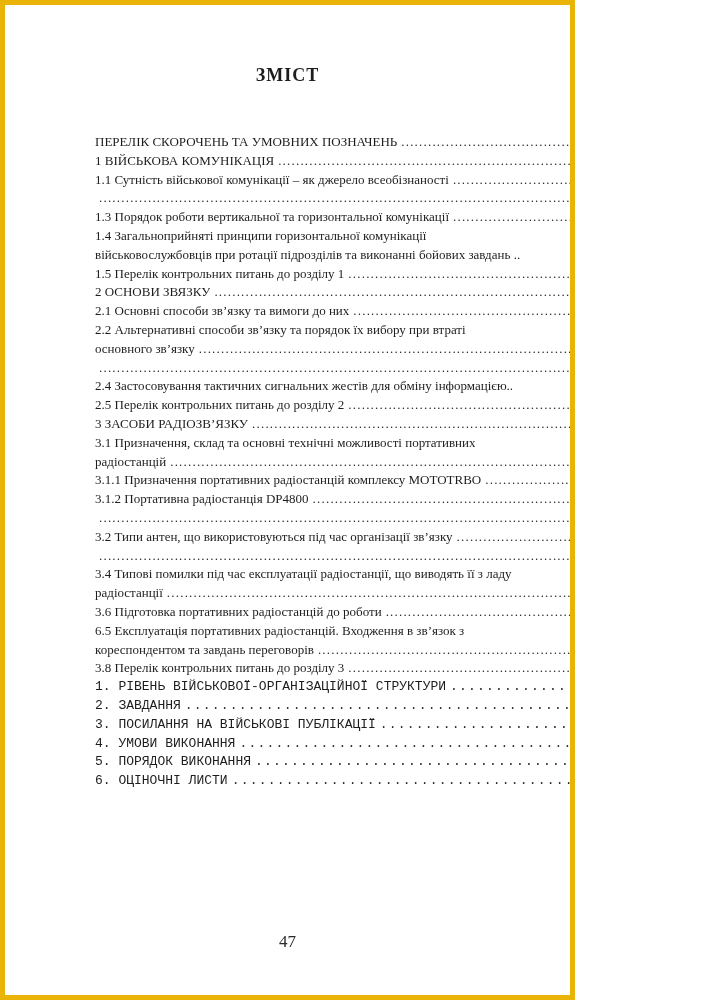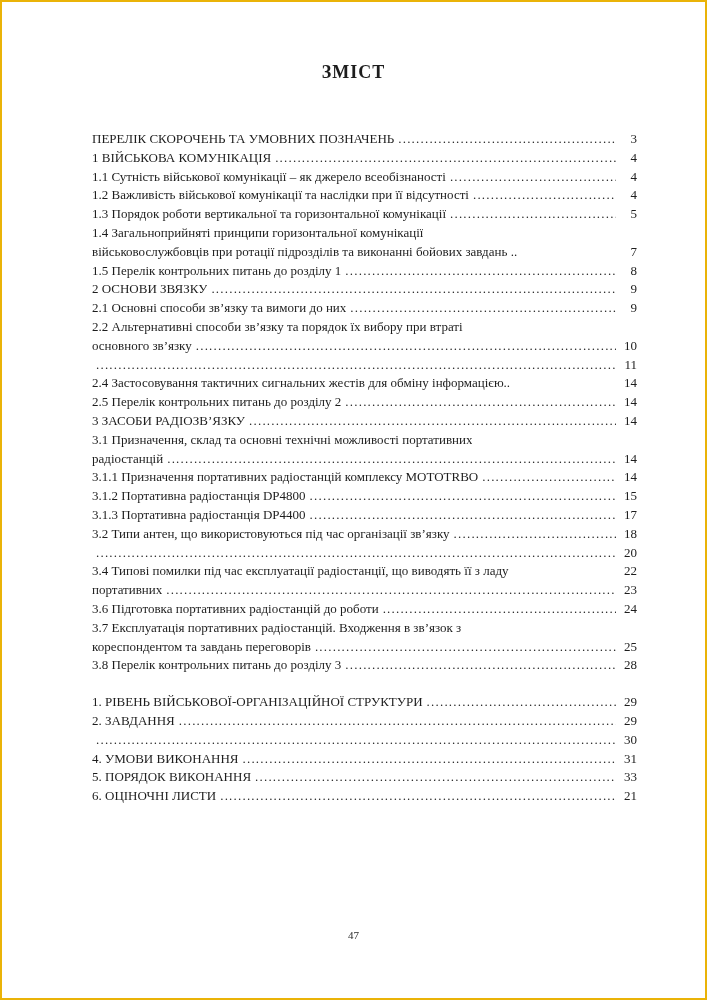--- a/index.html
+++ b/index.html
@@ -1,44 +1,44 @@
 <!DOCTYPE html>
 <html lang="uk"><head>
 <meta charset="utf-8">
 <title>ЗМІСТ</title>
 <style>
   * { margin: 0; padding: 0; box-sizing: border-box; }
   html, body { background: #ffffff; }
   .page {
     position: relative;
-    width: 707px;
+    width: 575px;
     height: 1000px;
     background: #ffffff;
-    border: 2px solid #eab308;
+    border: 5px solid #eab308;
     font-family: "Liberation Serif", "DejaVu Serif", serif;
     color: #1d1d1d;
     overflow: hidden;
   }
   .doc-title {
     position: absolute;
     top: 60px;
     left: 0;
     width: 100%;
     text-align: center;
     font-size: 18px;
     font-weight: bold;
     letter-spacing: 1px;
   }
   .toc {
     position: absolute;
     top: 128px;
     left: 90px;
     width: 545px;
   }
-  .toc-section + .toc-section { margin-top: 18px; }
+  .toc-section + .toc-section { margin-top: 0; font-family: Liberation Mono, monospace; }
   .toc-row {
     display: flex;
     align-items: center;
     justify-content: flex-start;
     line-height: 18.8px;
     font-size: 13px;
     white-space: nowrap;
   }
   .toc-text {
     flex: 0 1 auto;
@@ -57,21 +57,21 @@
     flex: 0 0 auto;
     min-width: 18px;
     text-align: right;
   }
   .page-footer {
     position: absolute;
     top: 927px;
     left: 0;
     width: 100%;
     text-align: center;
-    font-size: 11px;
+    font-size: 17px;
     color: #2a2a2a;
   }
 </style>
 </head>
 <body>
 
 <div class="page">
   <div class="doc-title">ЗМІСТ</div>
 
   <div class="toc">
@@ -85,21 +85,20 @@
           <span class="toc-text">1 ВІЙСЬКОВА КОМУНІКАЦІЯ</span>
           <span class="dots">............................................................................................................................................................................................................................</span>
           <span class="toc-page">4</span>
         </div>
         <div class="toc-row">
           <span class="toc-text">1.1 Сутність військової комунікації – як джерело всеобізнаності</span>
           <span class="dots">............................................................................................................................................................................................................................</span>
           <span class="toc-page">4</span>
         </div>
         <div class="toc-row">
-          <span class="toc-text">1.2 Важливість військової комунікації та наслідки при її відсутності</span>
           <span class="dots">............................................................................................................................................................................................................................</span>
           <span class="toc-page">4</span>
         </div>
         <div class="toc-row">
           <span class="toc-text">1.3 Порядок роботи вертикальної та горизонтальної комунікації</span>
           <span class="dots">............................................................................................................................................................................................................................</span>
           <span class="toc-page">5</span>
         </div>
         <div class="toc-row">
           <span class="toc-text">1.4 Загальноприйняті принципи горизонтальної комунікації</span>
@@ -163,50 +162,49 @@
           <span class="toc-text">3.1.1 Призначення портативних радіостанцій комплексу MOTOTRBO</span>
           <span class="dots">............................................................................................................................................................................................................................</span>
           <span class="toc-page">14</span>
         </div>
         <div class="toc-row">
           <span class="toc-text">3.1.2 Портативна радіостанція DP4800</span>
           <span class="dots">............................................................................................................................................................................................................................</span>
           <span class="toc-page">15</span>
         </div>
         <div class="toc-row">
-          <span class="toc-text">3.1.3 Портативна радіостанція DP4400</span>
           <span class="dots">............................................................................................................................................................................................................................</span>
           <span class="toc-page">17</span>
         </div>
         <div class="toc-row">
           <span class="toc-text">3.2 Типи антен, що використовуються під час організації зв’язку</span>
           <span class="dots">............................................................................................................................................................................................................................</span>
           <span class="toc-page">18</span>
         </div>
         <div class="toc-row">
           <span class="dots">............................................................................................................................................................................................................................</span>
           <span class="toc-page">20</span>
         </div>
         <div class="toc-row">
           <span class="toc-text">3.4 Типові помилки під час експлуатації радіостанції, що виводять її з ладу</span>
           <span class="spacer"></span>
           <span class="toc-page">22</span>
         </div>
         <div class="toc-row">
-          <span class="toc-text">портативних</span>
+          <span class="toc-text">радіостанції</span>
           <span class="dots">............................................................................................................................................................................................................................</span>
           <span class="toc-page">23</span>
         </div>
         <div class="toc-row">
           <span class="toc-text">3.6 Підготовка портативних радіостанцій до роботи</span>
           <span class="dots">............................................................................................................................................................................................................................</span>
           <span class="toc-page">24</span>
         </div>
         <div class="toc-row">
-          <span class="toc-text">3.7 Експлуатація портативних радіостанцій. Входження в зв’язок з</span>
+          <span class="toc-text">6.5 Експлуатація портативних радіостанцій. Входження в зв’язок з</span>
         </div>
         <div class="toc-row">
           <span class="toc-text">кореспондентом та завдань переговорів</span>
           <span class="dots">............................................................................................................................................................................................................................</span>
           <span class="toc-page">25</span>
         </div>
         <div class="toc-row">
           <span class="toc-text">3.8 Перелік контрольних питань до розділу 3</span>
           <span class="dots">............................................................................................................................................................................................................................</span>
           <span class="toc-page">28</span>
@@ -217,20 +215,21 @@
           <span class="toc-text">1. РІВЕНЬ ВІЙСЬКОВОЇ-ОРГАНІЗАЦІЙНОЇ СТРУКТУРИ</span>
           <span class="dots">............................................................................................................................................................................................................................</span>
           <span class="toc-page">29</span>
         </div>
         <div class="toc-row">
           <span class="toc-text">2. ЗАВДАННЯ</span>
           <span class="dots">............................................................................................................................................................................................................................</span>
           <span class="toc-page">29</span>
         </div>
         <div class="toc-row">
+          <span class="toc-text">3. ПОСИЛАННЯ НА ВІЙСЬКОВІ ПУБЛІКАЦІЇ</span>
           <span class="dots">............................................................................................................................................................................................................................</span>
           <span class="toc-page">30</span>
         </div>
         <div class="toc-row">
           <span class="toc-text">4. УМОВИ ВИКОНАННЯ</span>
           <span class="dots">............................................................................................................................................................................................................................</span>
           <span class="toc-page">31</span>
         </div>
         <div class="toc-row">
           <span class="toc-text">5. ПОРЯДОК ВИКОНАННЯ</span>

